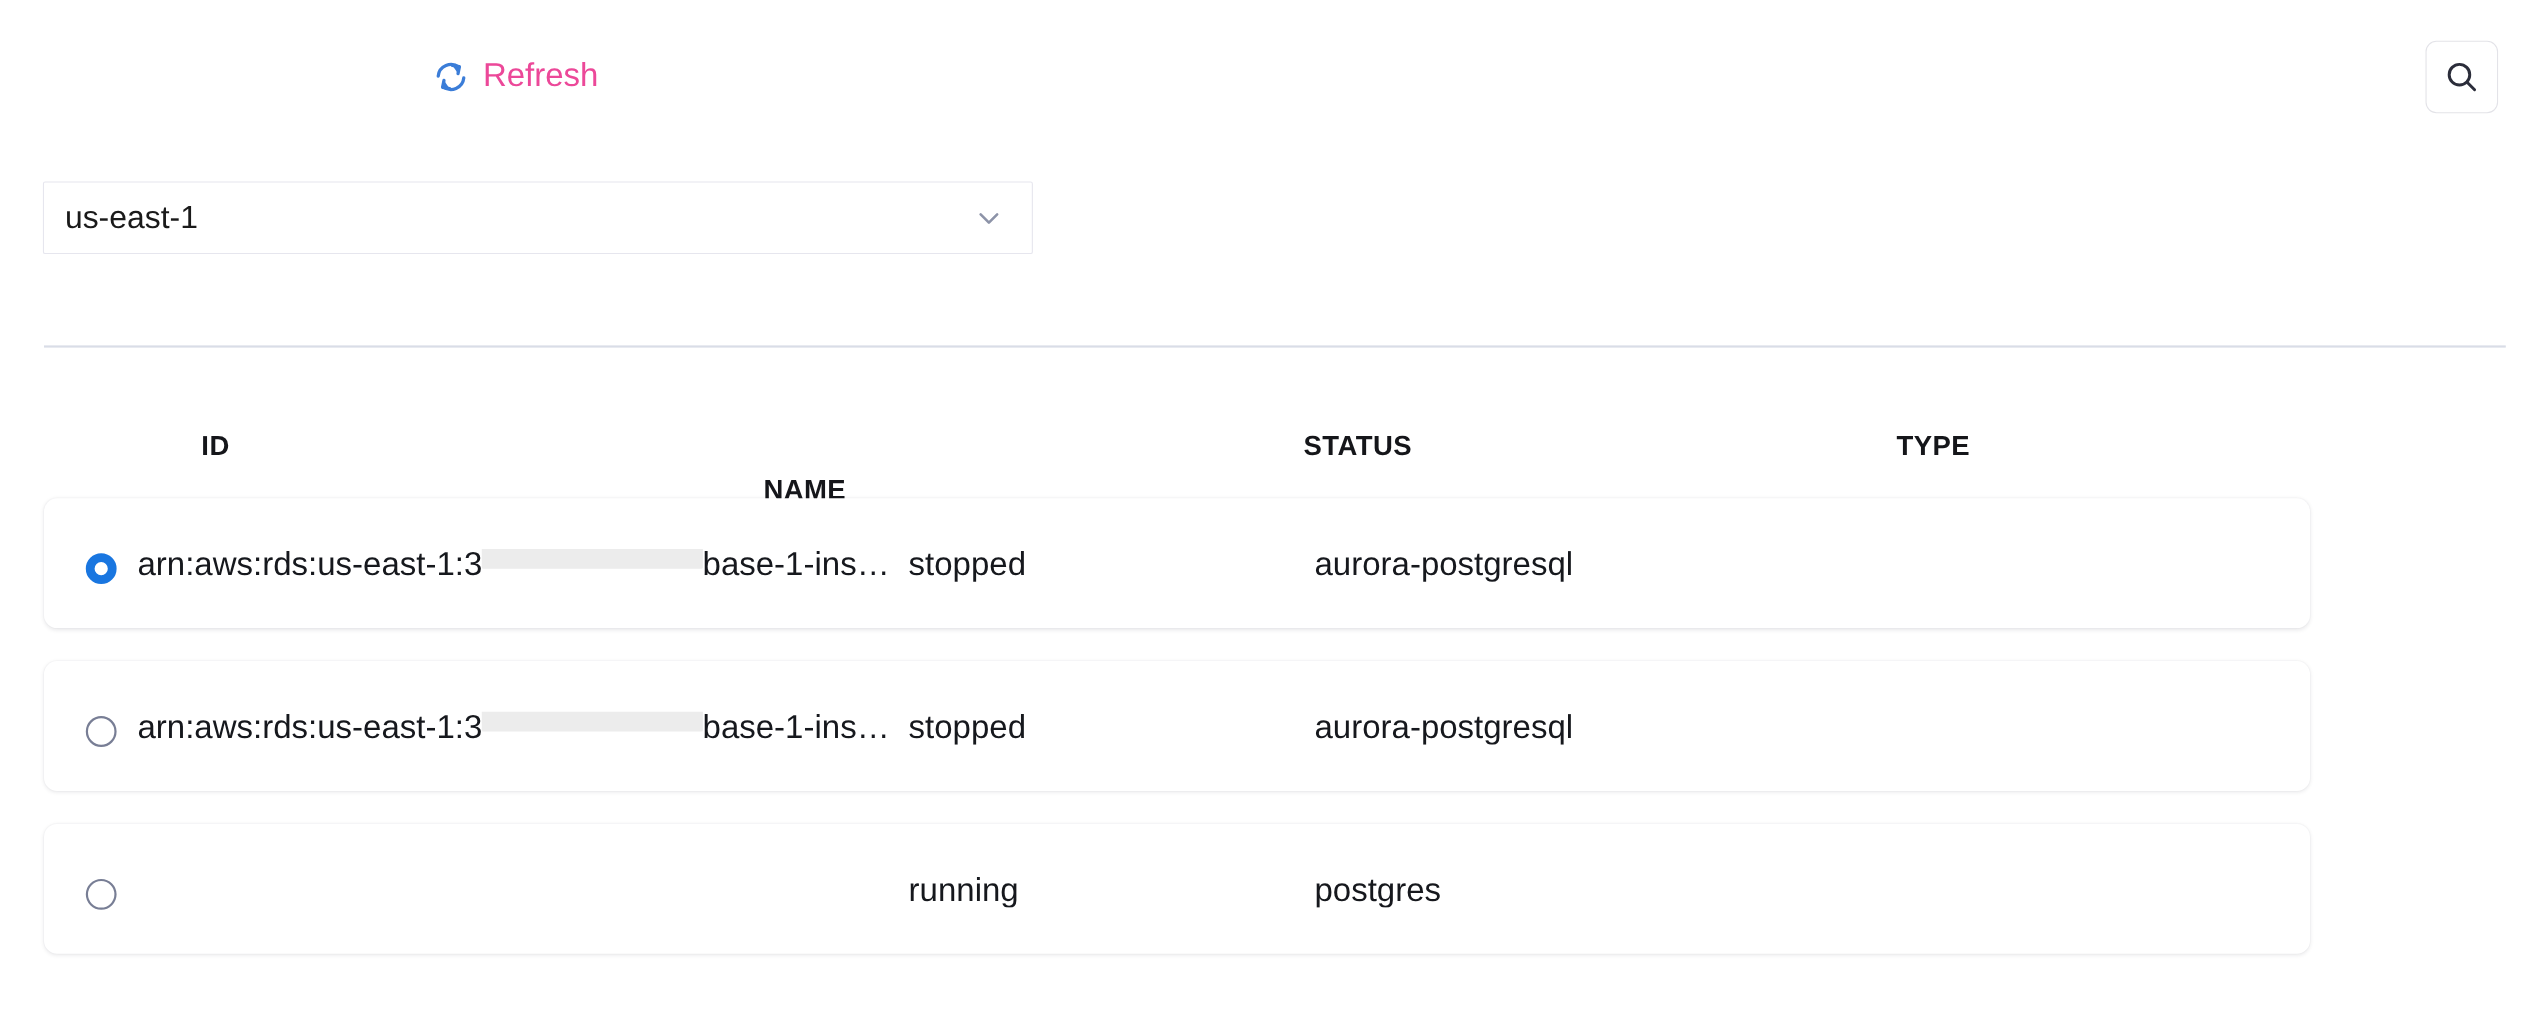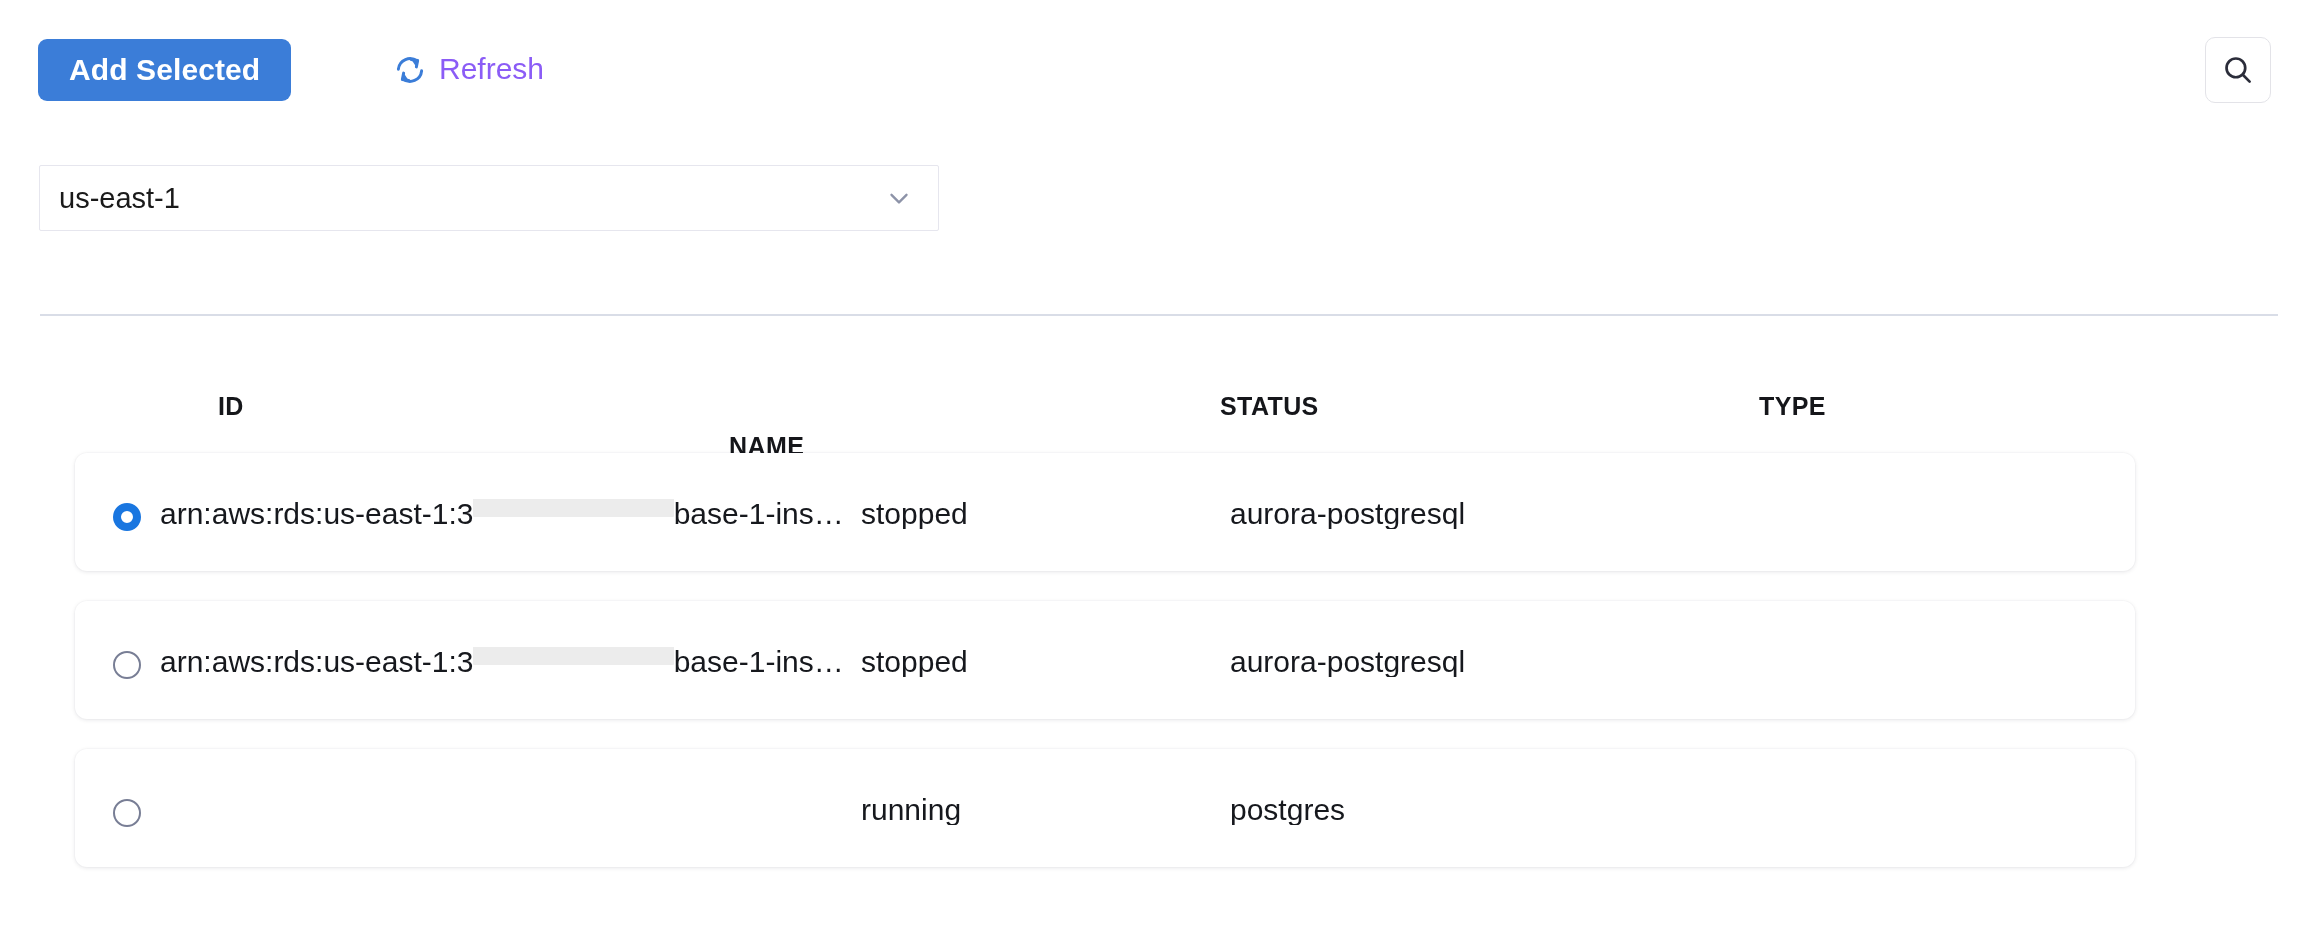--- a/index.html
+++ b/index.html
@@ -47,21 +47,21 @@
     position: absolute;
     left: 393px;
     top: 48px;
     height: 44px;
     display: flex;
     align-items: center;
     gap: 12px;
     background: transparent;
     border: none;
     padding: 0;
-    color: #8b5cf6;
+    color: #ec4899;
     font-family: "Liberation Sans", sans-serif;
     font-size: 30px;
     cursor: pointer;
     line-height: 1;
   }
   .btn-refresh .refresh-ico {
     width: 34px;
     height: 34px;
     display: block;
   }
@@ -123,21 +123,20 @@
     height: 2px;
     background: #d9dde7;
   }
 
   
   .table {
     position: absolute;
     left: 0;
     top: 380px;
     width: 2140px;
-    padding-left: 35px;
   }
   .thead {
     position: relative;
     height: 70px;
   }
   .thead .th {
     position: absolute;
     top: 14px;
     font-size: 25px;
     font-weight: bold;
@@ -201,21 +200,20 @@
     pointer-events: none;
     top: -9px;
     height: 27px;
   }
 </style>
 </head>
 <body>
 
 <div class="toolbar">
 
-  <button class="btn-add">Add Selected</button>
 
   <button class="btn-refresh">
     <span class="refresh-ico">
       <svg viewBox="0 0 24 24" width="34" height="34" fill="none" stroke="#3b7dd8" stroke-width="2.1" stroke-linecap="round" stroke-linejoin="round">
         <path d="M20.2 12.6a8.2 8.2 0 0 1-13.3 5.6"></path>
         <polyline points="7.5 14.2 6.6 18.7 11.1 19.4" fill="#3b7dd8" stroke="#3b7dd8"></polyline>
         <path d="M3.8 11.4a8.2 8.2 0 0 1 13.3-5.6"></path>
         <polyline points="16.5 9.8 17.4 5.3 12.9 4.6" fill="#3b7dd8" stroke="#3b7dd8"></polyline>
       </svg>
     </span>

